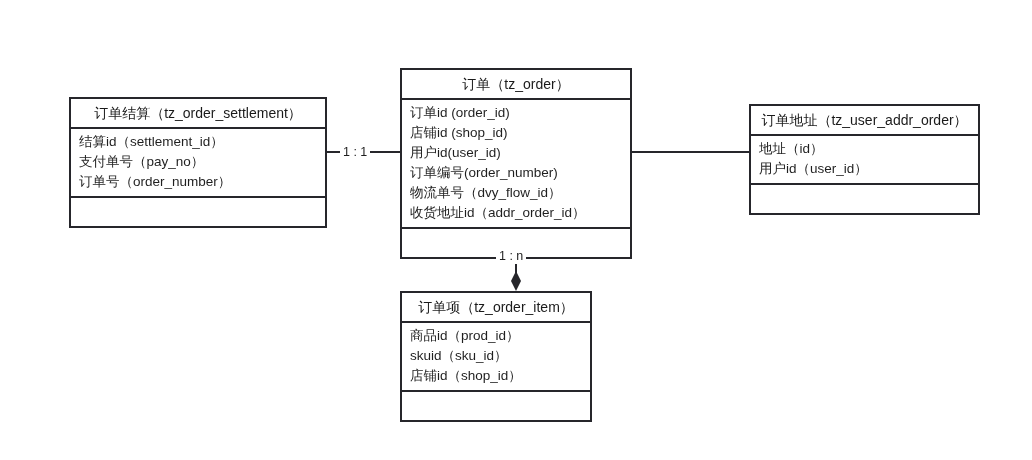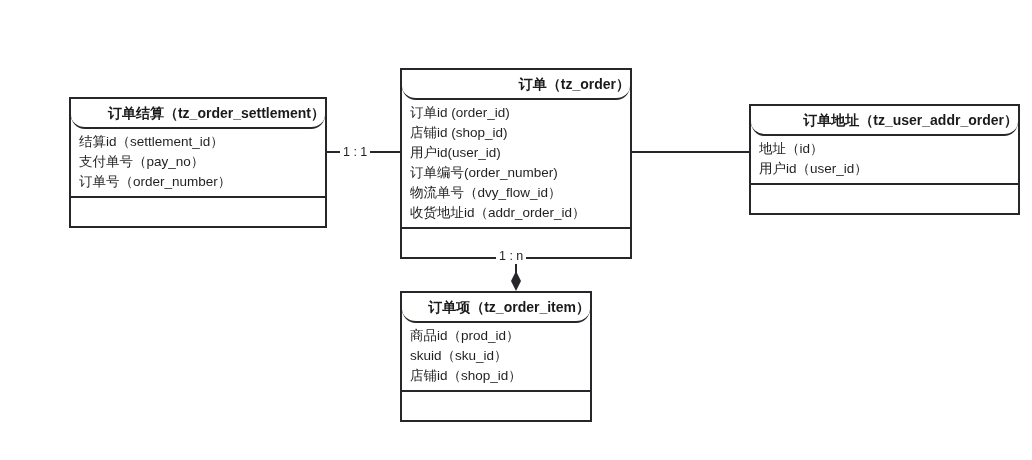--- a/index.html
+++ b/index.html
@@ -26,49 +26,48 @@
     position: absolute;
     box-sizing: border-box;
     background: #ffffff;
     border: 2px solid #26262b;
     z-index: 3;
   }
   .entity-title {
     box-sizing: border-box;
     height: 30px;
     line-height: 28px;
-    text-align: right;
+    text-align: center;
     font-size: 14px;
-    font-weight: bold;
+    font-weight: normal;
     color: #1a1a1a;
     border-bottom: 2px solid #26262b;
     white-space: nowrap;
     overflow: hidden;
-    border-radius: 14px;
   }
   .entity-attrs {
     box-sizing: border-box;
     padding: 3px 4px 4px 8px;
     border-bottom: 2px solid #26262b;
   }
   .attr-row {
     font-size: 13.5px;
     line-height: 20px;
     color: #1f1f1f;
     white-space: nowrap;
   }
   .entity-footer {
     box-sizing: border-box;
     height: 28px;
   }
 
   
   #entity-order          { left: 400px; top: 68px;  width: 232px; }
   #entity-settlement     { left: 69px;  top: 97px;  width: 258px; }
-  #entity-addr           { left: 749px; top: 104px; width: 271px; }
+  #entity-addr           { left: 749px; top: 104px; width: 231px; }
   #entity-item           { left: 400px; top: 291px; width: 192px; }
 
   
   .conn {
     position: absolute;
     background: #26262b;
     z-index: 1;
   }
   .conn-h { height: 2px; }
   .conn-v { width: 2px; }

